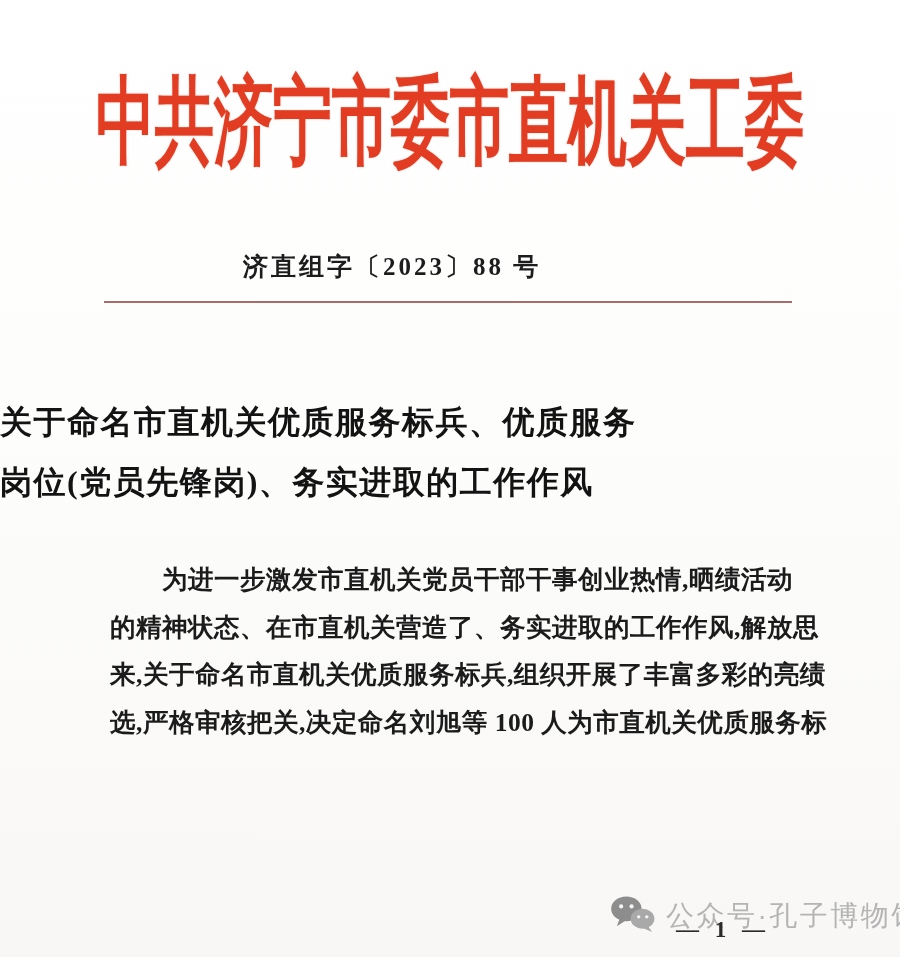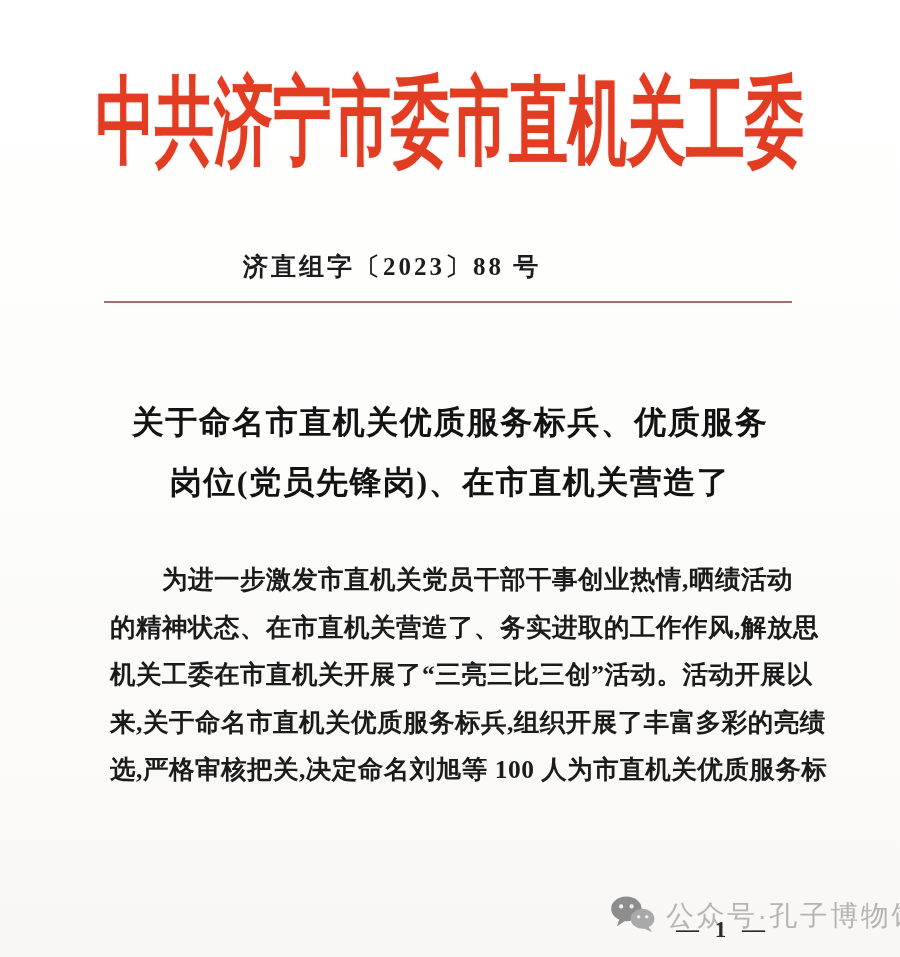--- a/index.html
+++ b/index.html
@@ -39,21 +39,20 @@
   }
   
   .red-line{
     position:absolute;top:301px;left:104px;width:688px;height:2px;
     background:#9a524d;
     opacity:.85;
   }
   
   .doc-title{
     position:absolute;top:392px;left:0;width:900px;
-    text-align:center;
     font-weight:700;color:#131313;
   }
   .doc-title .t-line{
     font-size:32px;
     line-height:60px;
     letter-spacing:1.5px;
     white-space:nowrap;
   }
   
   .doc-body{
@@ -99,27 +98,26 @@
   <div class="org-header">
     <span class="org-text">中共济宁市委市直机关工委</span>
   </div>
 
   <div class="doc-number">济直组字〔2023〕88 号</div>
 
   <div class="red-line"></div>
 
   <div class="doc-title">
     <div class="t-line">关于命名市直机关优质服务标兵、优质服务</div>
-    <div class="t-line">岗位(党员先锋岗)、在市直机关营造了</div>
+    <div class="t-line">岗位(党员先锋岗)、务实进取的工作作风</div>
   </div>
 
   <div class="doc-body">
     <div class="b-line indent">为进一步激发市直机关党员干部干事创业热情,晒绩活动</div>
     <div class="b-line">的精神状态、在市直机关营造了、务实进取的工作作风,解放思</div>
-    <div class="b-line">机关工委在市直机关开展了“三亮三比三创”活动。活动开展以</div>
     <div class="b-line">来,关于命名市直机关优质服务标兵,组织开展了丰富多彩的亮绩</div>
     <div class="b-line">选,严格审核把关,决定命名刘旭等 100 人为市直机关优质服务标</div>
   </div>
 
   <div class="watermark">
     <span>
       <svg class="wm-icon" viewBox="0 0 48 40" xmlns="http://www.w3.org/2000/svg">
         <ellipse cx="17" cy="14.5" rx="16" ry="13" fill="#8d8d8d"></ellipse>
         <path d="M10 25 L7 33 L16 27 Z" fill="#8d8d8d"></path>
         <circle cx="11.5" cy="12" r="2.2" fill="#f5f5f5"></circle>

